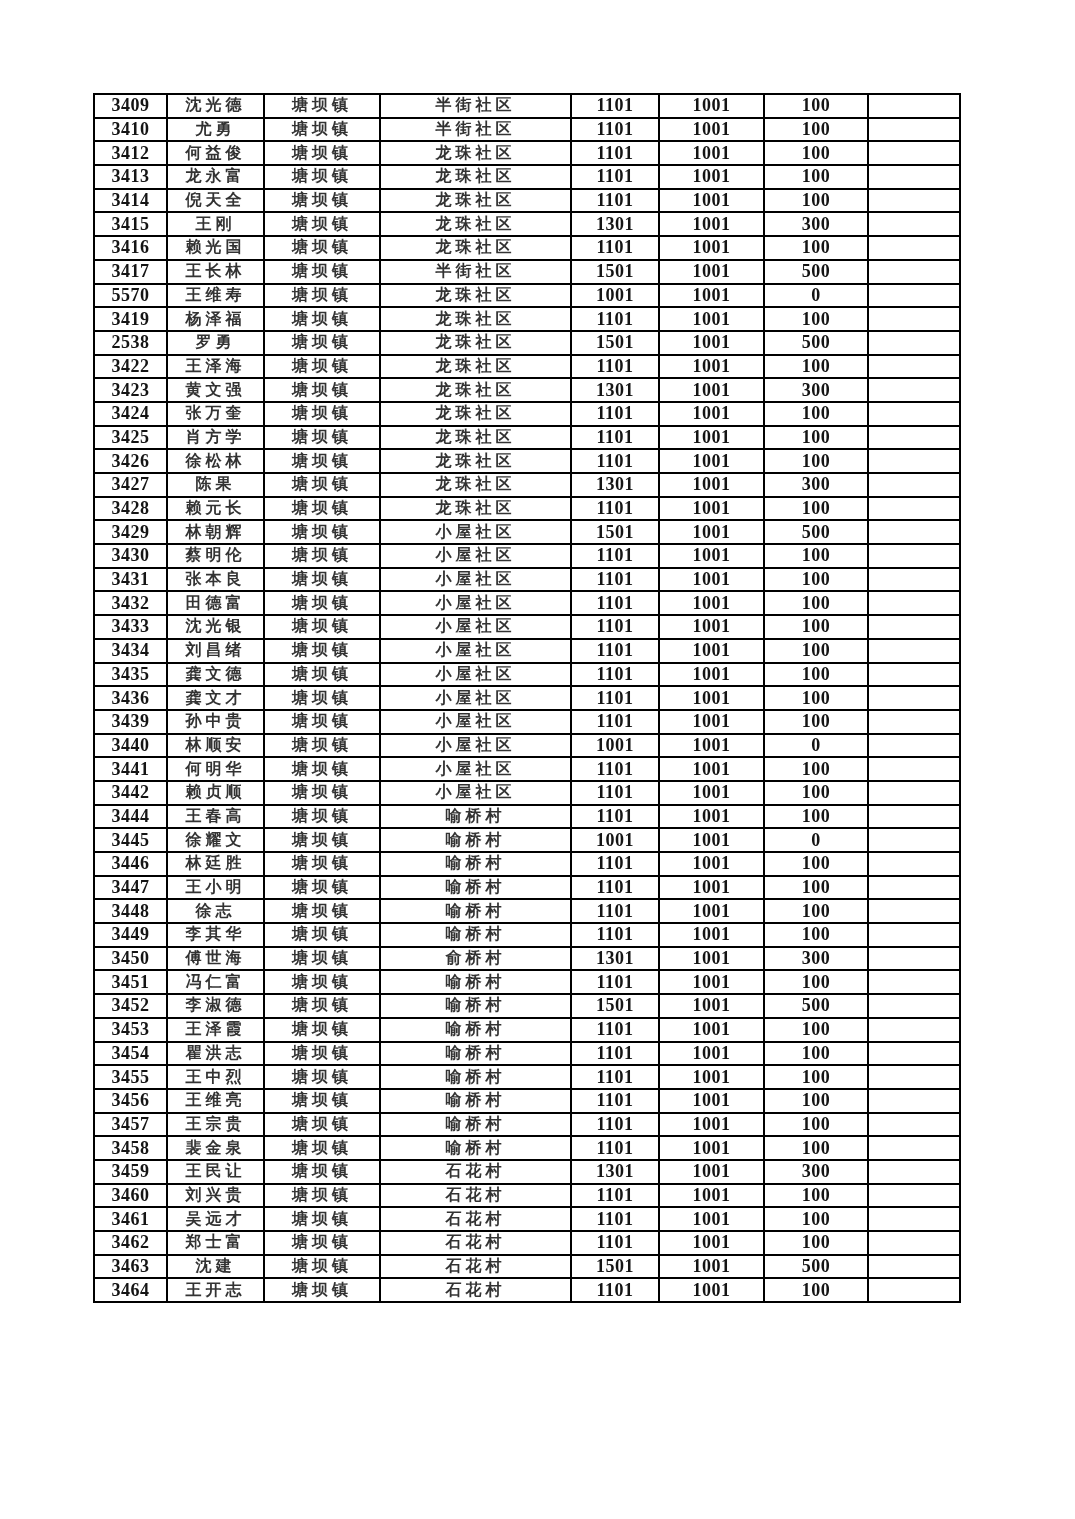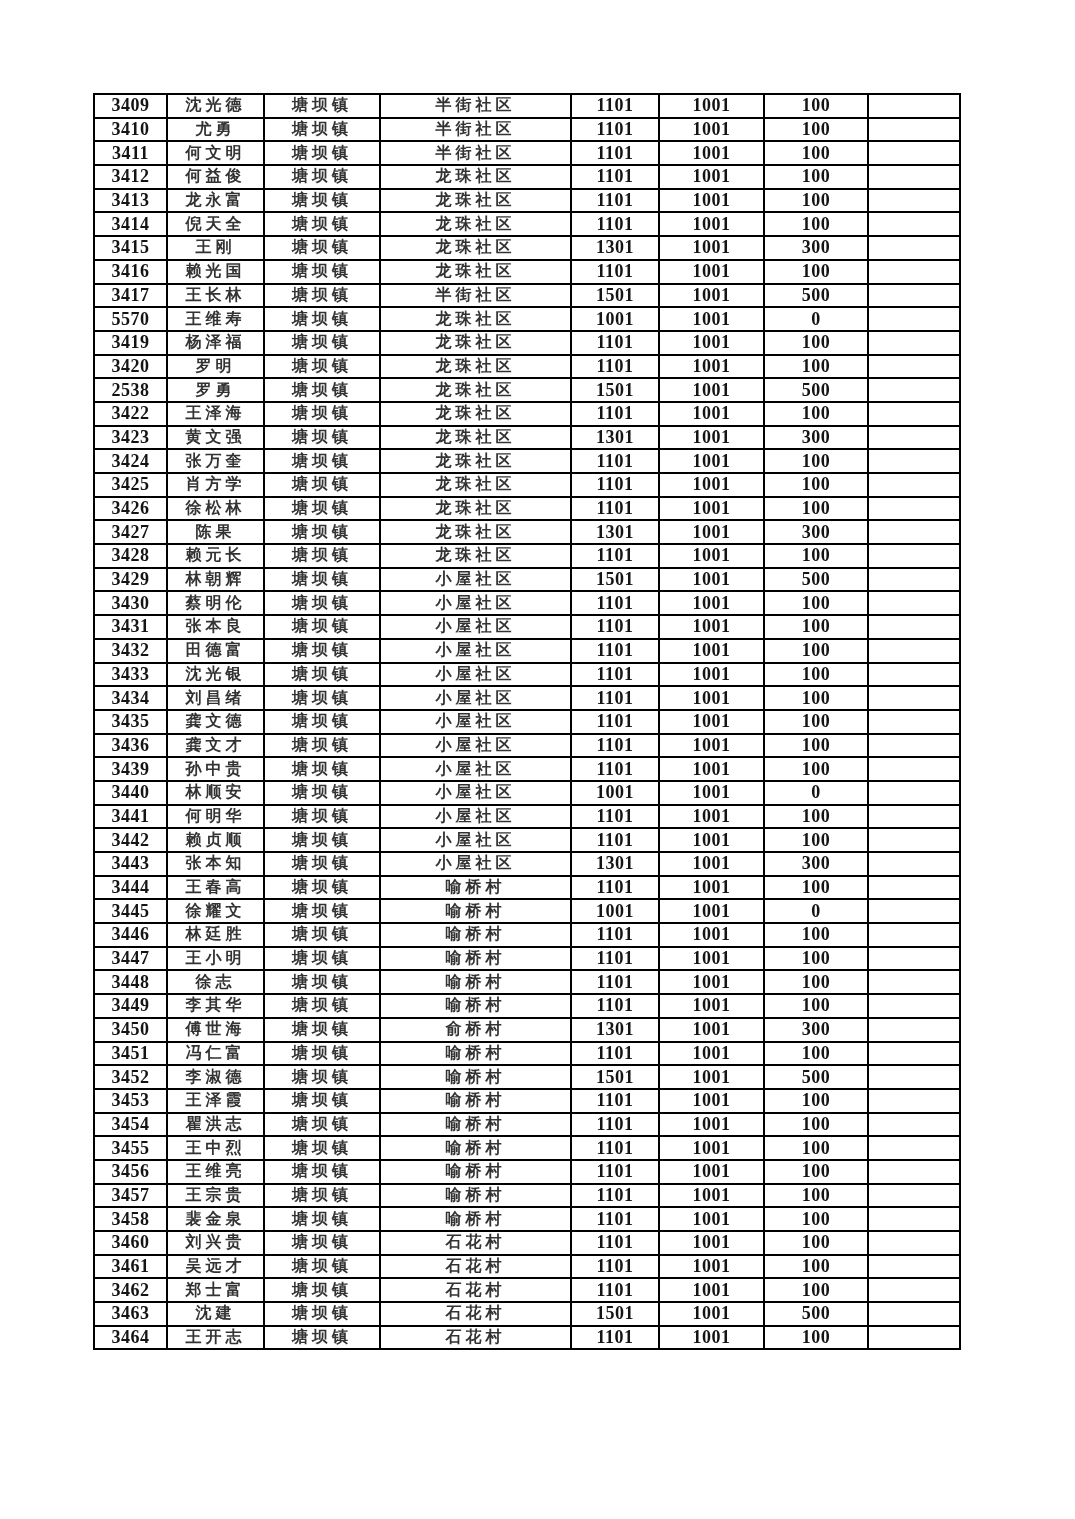--- a/index.html
+++ b/index.html
@@ -79,30 +79,20 @@
           <td class="num">3410</td>
           <td class="cjk">尤勇</td>
           <td class="cjk">塘坝镇</td>
           <td class="cjk">半街社区</td>
           <td class="num">1101</td>
           <td class="num">1001</td>
           <td class="num">100</td>
           <td class="blank"></td>
         </tr>
         <tr>
-          <td class="num">3411</td>
-          <td class="cjk">何文明</td>
-          <td class="cjk">塘坝镇</td>
-          <td class="cjk">半街社区</td>
-          <td class="num">1101</td>
-          <td class="num">1001</td>
-          <td class="num">100</td>
-          <td class="blank"></td>
-        </tr>
-        <tr>
           <td class="num">3412</td>
           <td class="cjk">何益俊</td>
           <td class="cjk">塘坝镇</td>
           <td class="cjk">龙珠社区</td>
           <td class="num">1101</td>
           <td class="num">1001</td>
           <td class="num">100</td>
           <td class="blank"></td>
         </tr>
         <tr>
@@ -169,30 +159,20 @@
           <td class="num">3419</td>
           <td class="cjk">杨泽福</td>
           <td class="cjk">塘坝镇</td>
           <td class="cjk">龙珠社区</td>
           <td class="num">1101</td>
           <td class="num">1001</td>
           <td class="num">100</td>
           <td class="blank"></td>
         </tr>
         <tr>
-          <td class="num">3420</td>
-          <td class="cjk">罗明</td>
-          <td class="cjk">塘坝镇</td>
-          <td class="cjk">龙珠社区</td>
-          <td class="num">1101</td>
-          <td class="num">1001</td>
-          <td class="num">100</td>
-          <td class="blank"></td>
-        </tr>
-        <tr>
           <td class="num">2538</td>
           <td class="cjk">罗勇</td>
           <td class="cjk">塘坝镇</td>
           <td class="cjk">龙珠社区</td>
           <td class="num">1501</td>
           <td class="num">1001</td>
           <td class="num">500</td>
           <td class="blank"></td>
         </tr>
         <tr>
@@ -379,30 +359,20 @@
           <td class="num">3442</td>
           <td class="cjk">赖贞顺</td>
           <td class="cjk">塘坝镇</td>
           <td class="cjk">小屋社区</td>
           <td class="num">1101</td>
           <td class="num">1001</td>
           <td class="num">100</td>
           <td class="blank"></td>
         </tr>
         <tr>
-          <td class="num">3443</td>
-          <td class="cjk">张本知</td>
-          <td class="cjk">塘坝镇</td>
-          <td class="cjk">小屋社区</td>
-          <td class="num">1301</td>
-          <td class="num">1001</td>
-          <td class="num">300</td>
-          <td class="blank"></td>
-        </tr>
-        <tr>
           <td class="num">3444</td>
           <td class="cjk">王春高</td>
           <td class="cjk">塘坝镇</td>
           <td class="cjk">喻桥村</td>
           <td class="num">1101</td>
           <td class="num">1001</td>
           <td class="num">100</td>
           <td class="blank"></td>
         </tr>
         <tr>
@@ -536,20 +506,30 @@
           <td class="blank"></td>
         </tr>
         <tr>
           <td class="num">3458</td>
           <td class="cjk">裴金泉</td>
           <td class="cjk">塘坝镇</td>
           <td class="cjk">喻桥村</td>
           <td class="num">1101</td>
           <td class="num">1001</td>
           <td class="num">100</td>
+          <td class="blank"></td>
+        </tr>
+        <tr>
+          <td class="num">3459</td>
+          <td class="cjk">王民让</td>
+          <td class="cjk">塘坝镇</td>
+          <td class="cjk">石花村</td>
+          <td class="num">1301</td>
+          <td class="num">1001</td>
+          <td class="num">300</td>
           <td class="blank"></td>
         </tr>
         <tr>
           <td class="num">3460</td>
           <td class="cjk">刘兴贵</td>
           <td class="cjk">塘坝镇</td>
           <td class="cjk">石花村</td>
           <td class="num">1101</td>
           <td class="num">1001</td>
           <td class="num">100</td>

